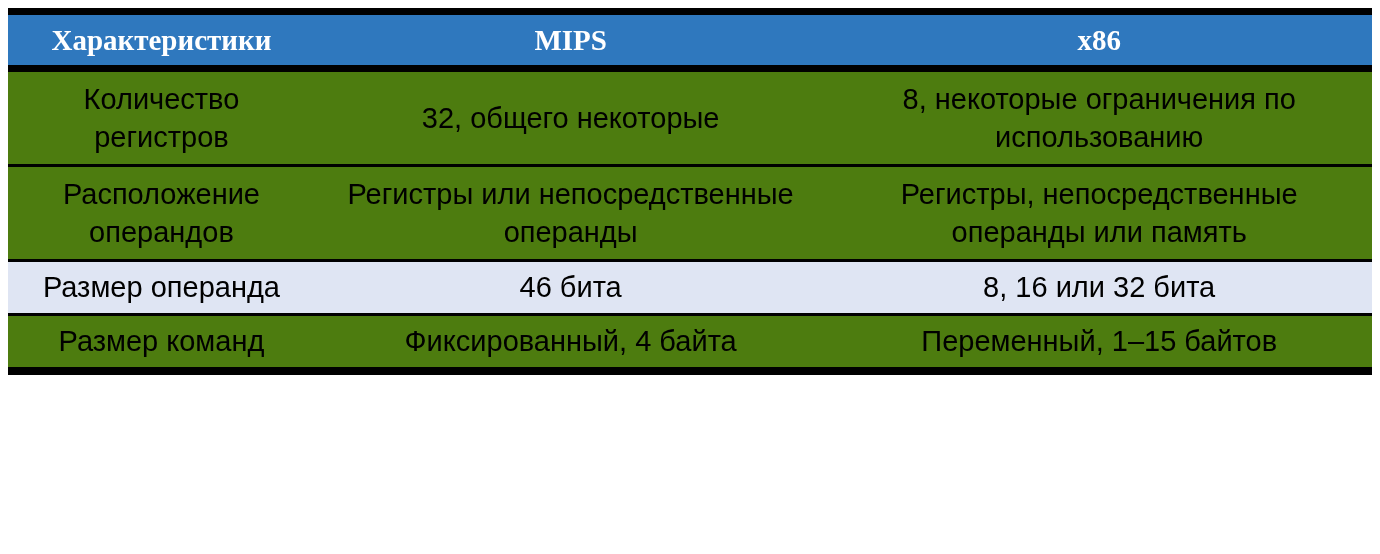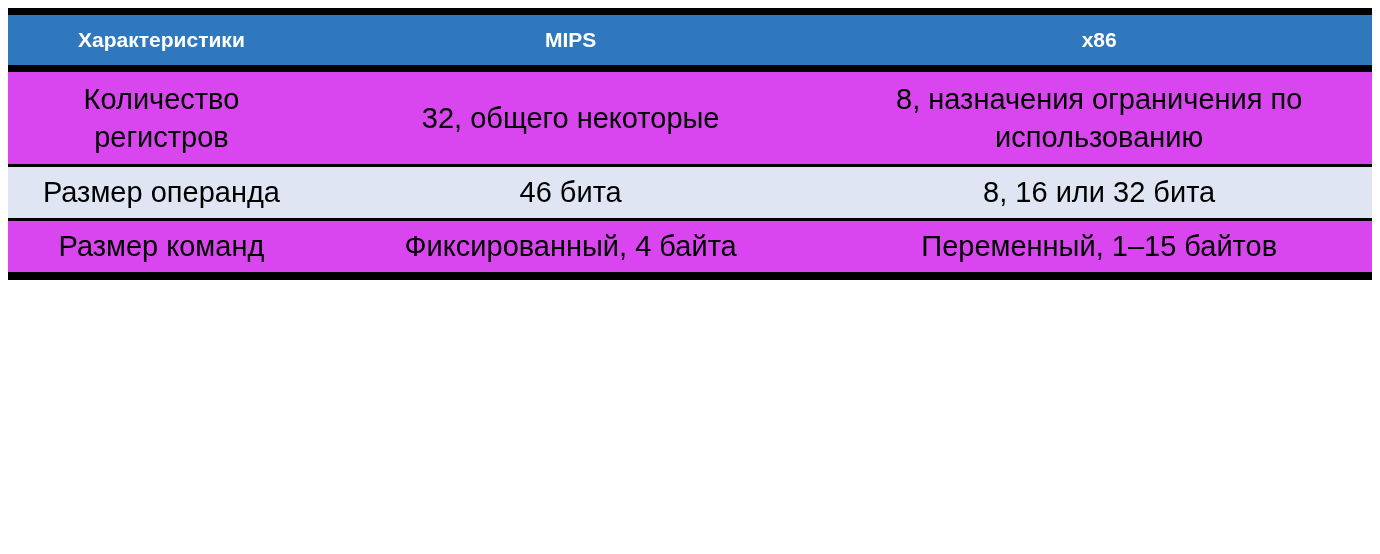--- a/index.html
+++ b/index.html
@@ -28,29 +28,30 @@
   table.cmp col.c2 { width: 37.5%; }
   table.cmp col.c3 { width: 40%; }
 
   tr.head-row {
     background: #2F78BE;
     border-bottom: 7px solid #000000;
   }
   tr.head-row th {
     color: #ffffff;
     font-weight: bold;
-    font-size: 21px;
+    font-size: 29px;
     height: 46px;
     padding: 2px 3px;
     text-align: center;
     vertical-align: middle;
+    font-family: Liberation Serif, serif;
   }
 
   tr.body-row {
-    background: #d946ef;
+    background: #4d7c0f;
     border-bottom: 3px solid #000000;
   }
   tr.body-row:last-child {
     border-bottom: none;
   }
   tr.body-row.shaded {
     background: #DFE5F3;
   }
   tr.body-row td {
     font-size: 29px;
@@ -77,21 +78,26 @@
       <tr class="head-row">
         <th>Характеристики</th>
         <th>MIPS</th>
         <th>x86</th>
       </tr>
     </thead>
     <tbody>
       <tr class="body-row tall">
         <td>Количество регистров</td>
         <td>32, общего некоторые</td>
-        <td>8, назначения ограничения по использованию</td>
+        <td>8, некоторые ограничения по использованию</td>
+      </tr>
+      <tr class="body-row tall">
+        <td>Расположение операндов</td>
+        <td>Регистры или непосредственные операнды</td>
+        <td>Регистры, непосредственные операнды или память</td>
       </tr>
       <tr class="body-row short shaded">
         <td>Размер операнда</td>
         <td>46 бита</td>
         <td>8, 16 или 32 бита</td>
       </tr>
       <tr class="body-row short">
         <td>Размер команд</td>
         <td>Фиксированный, 4 байта</td>
         <td>Переменный, 1–15 байтов</td>

